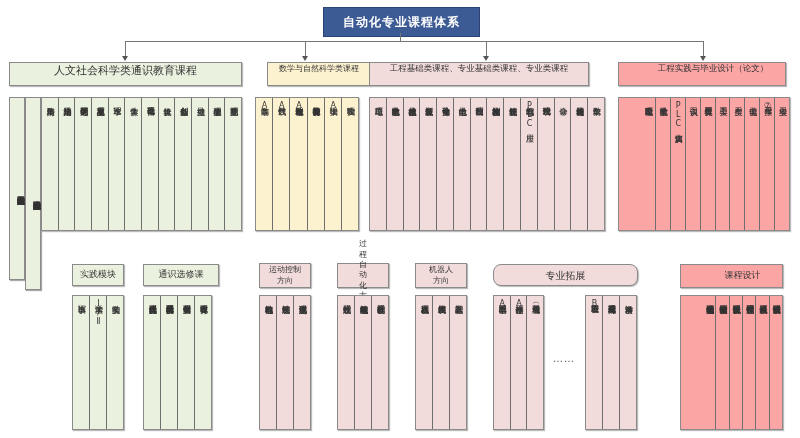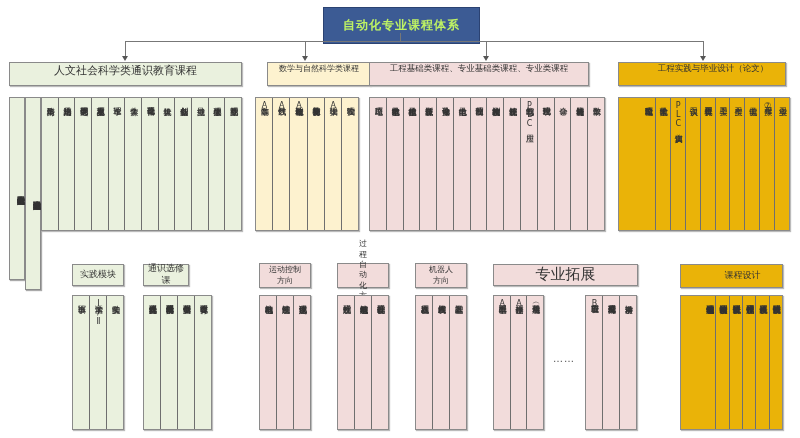--- a/index.html
+++ b/index.html
@@ -3,42 +3,42 @@
 <meta charset="utf-8">
 <style>
   html, body { margin: 0; padding: 0; background: #ffffff; }
   body {
     width: 800px; height: 438px; position: relative; overflow: hidden;
     font-family: "DejaVu Sans", "Liberation Sans", sans-serif;
     color: #333;
   }
   .abs { position: absolute; box-sizing: border-box; }
   .root-box {
-    left: 323px; top: 7px; width: 157px; height: 37px;
+    left: 323px; top: 7px; width: 157px; height: 30px;
     background: #3c5b94; border: 1px solid #2b4272;
-    color: #bef264; font-size: 12px; font-weight: bold;
+    color: #ffffff; font-size: 12px; font-weight: bold;
     display: flex; align-items: center; justify-content: center;
     letter-spacing: 1px;
   }
   .line { background: #777; }
   .arrow {
     width: 0; height: 0;
     border-left: 3px solid transparent; border-right: 3px solid transparent;
     border-top: 5px solid #555;
   }
   .cat-box {
     border: 1px solid #8a8a8a;
     display: flex; justify-content: center;
     font-size: 10px; color: #333;
     box-shadow: 1px 1px 1px #bbb;
   }
   .green { background: #eaf1de; }
   .yellow { background: #fdf2cf; }
   .pink { background: #f2dcdb; }
-  .lav { background: #eab308; padding-left: 22px; }
+  .lav { background: #fca5a5; padding-left: 22px; }
 
   .col-group {
     display: flex; border: 1px solid #8a8a8a;
     box-shadow: 1px 1px 1px #bbb;
   }
   .col {
     flex: 1 1 0; border-right: 1.5px solid #6f6f6f;
     writing-mode: vertical-rl; text-orientation: upright;
     font-size: 8px; line-height: 1; letter-spacing: 0px;
     padding-top: 3px; display: flex; align-items: flex-start; justify-content: flex-start;
@@ -244,21 +244,21 @@
       <span>军事训练</span>
     </div>
   <div class="col">
       <span>学术英语Ⅰ/Ⅱ</span>
     </div>
   <div class="col">
       <span>劳动实践</span>
     </div>
 </div>
 
-<div class="abs sub-head green" style="left:143px;top:264px;width:46px;height:22px;font-size:9px;">
+<div class="abs sub-head green" style="left:143px;top:264px;width:76px;height:22px;font-size:9px;">
   <span>通识选修课</span>
 </div>
 <div class="abs col-group green" style="left:143px;top:295px;width:69px;height:135px;">
   <div class="col">
       <span>人文社科类任选课程组</span>
     </div>
   <div class="col">
       <span>自然科学与工程技术类课程组</span>
     </div>
   <div class="col">
@@ -307,21 +307,21 @@
       <span>机器人基础原理</span>
     </div>
   <div class="col">
       <span>机器人伺服控制</span>
     </div>
   <div class="col">
       <span>人工智能基础</span>
     </div>
 </div>
 
-<div class="abs sub-head pink" style="left:493px;top:264px;width:145px;height:22px;font-size:15px;">
+<div class="abs sub-head pink" style="left:493px;top:264px;width:145px;height:22px;font-size:10px;border-radius:8px;">
   <span>专业拓展</span>
 </div>
 <div class="abs col-group pink" style="left:493px;top:295px;width:51px;height:135px;">
   <div class="col">
       <span>工程图学基础A</span>
     </div>
   <div class="col">
       <span>程序设计基础A</span>
     </div>
   <div class="col">

